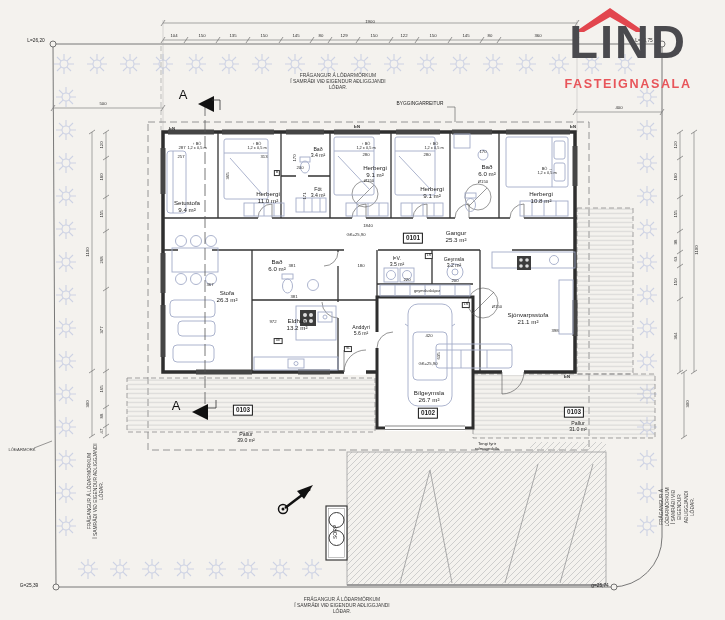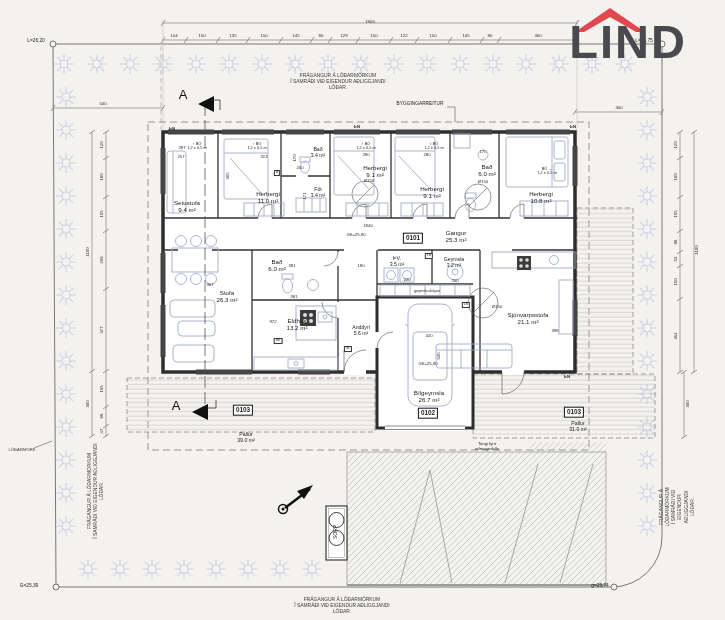--- a/index.html
+++ b/index.html
@@ -456,15 +456,16 @@
       <span class="ann dim" style="left: 369px; top: 181px; transform: translate(-50%, -50%);">Ø150</span>
       <span class="ann dim" style="left: 483px; top: 182px; transform: translate(-50%, -50%);">Ø150</span>
       <span class="ann dim" style="left: 497px; top: 307px; transform: translate(-50%, -50%);">Ø150</span>
     </div>
 
 <div class="logo">
   <svg class="roof" width="152" height="30" viewBox="0 0 152 30">
     <polygon points="23,26 58,2 93,26 84,26 58,11 32,26" fill="#e2464e"></polygon>
   </svg>
   <div class="logo-title">LIND</div>
+  <div class="logo-sub">FASTEIGNASALA</div>
 </div>
 
 </div>
 
 </body></html>

